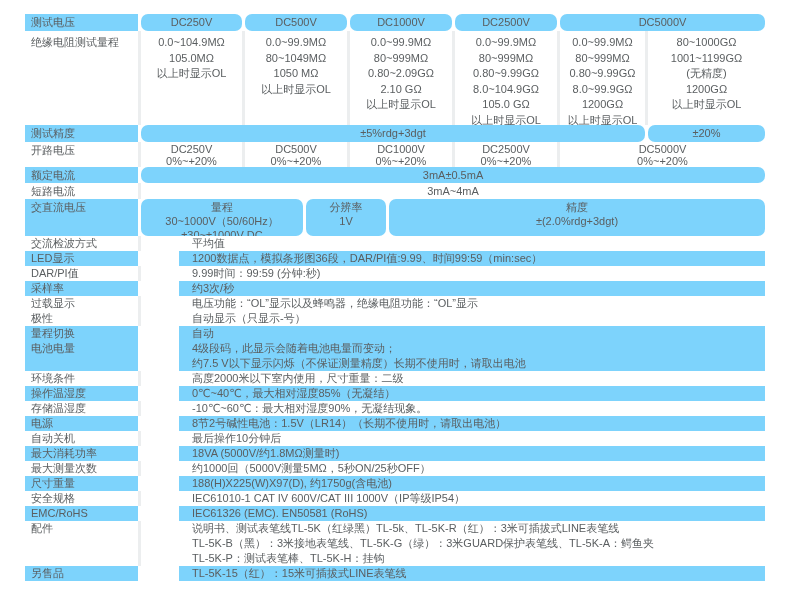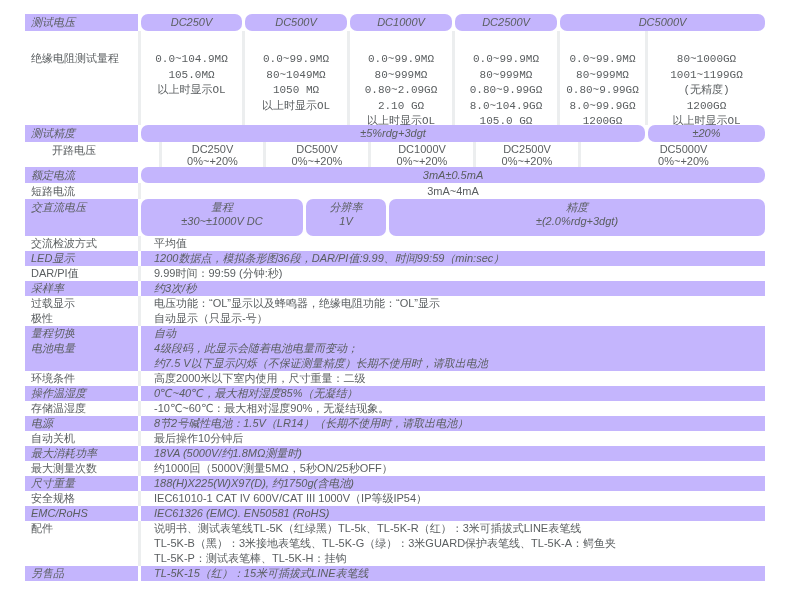--- a/index.html
+++ b/index.html
@@ -10,42 +10,42 @@
   .c{box-sizing:border-box;}
   .lbl{width:113px;flex:none;padding-left:6px;}
   .gut{width:3px;flex:none;}
   .dat{width:624px;flex:none;display:flex;}
   .w101{width:101px;flex:none;} .w102{width:102px;flex:none;}
   .w205{width:205px;flex:none;} .w85{width:85px;flex:none;}
   .w117{width:117px;flex:none;} .w504{width:504px;flex:none;}
   .w162{width:162px;flex:none;} .w80{width:80px;flex:none;}
   .w376{width:376px;flex:none;} .grow{flex:1;}
   .ctr{text-align:center;border-radius:7px;}
-  .gray .c{background:#c4b5fd;font-style:italic;}
+  .gray .c{background:#7dd3fc;}
   .white .c{background:#ffffff;}
   .gray .gut{background:transparent;}
   .white .gut{background:#eceeef;}
   .dat5{width:205px;flex:none;display:flex;}
   .hr17{height:17px;line-height:17px;}
   .hr16{height:16px;line-height:16px;}
   .r2{height:94px;}
-  .r2 .c{padding-top:21px;font-family:Liberation Mono, monospace;}
+  .r2 .c{padding-top:4px;}
   .r2 .ln{line-height:15.5px;}
   .r2 .lbl{line-height:15px;}
-  .r4{height:25px;margin-left:21px;}
+  .r4{height:25px;}
   .r4 .c{padding-top:1px;}
   .r4 .ln{line-height:12px;}
   .r4 .lbl{line-height:14px;}
   .r7{height:37px;}
   .r7 .c{padding-top:1px;}
   .r7 .ln{line-height:14px;}
   .r7 .lbl{line-height:15px;}
   .sim .ln{line-height:15px;}
   .sim .lbl{line-height:15px;}
-  .sim .val{padding-left:13px;}
+  .sim .val{padding-left:13px;margin-left:38px;}
 </style>
 </head>
 <body>
 
 <div class="page">
   <div class="tbl">
 
     <div class="row gray hr17">
       <div class="c lbl">测试电压</div>
       <div class="gut"></div>
@@ -173,20 +173,21 @@
         <div class="c grow ctr">3mA~4mA</div>
       </div>
     </div>
 
     <div class="row gray r7">
       <div class="c lbl">交直流电压</div>
       <div class="gut"></div>
       <div class="dat">
         <div class="c w162 ctr">
           <div class="ln">量程</div>
+          <div class="ln">30~1000V（50/60Hz）</div>
           <div class="ln">±30~±1000V DC</div>
         </div>
         <div class="gut"></div>
         <div class="c w80 ctr">
           <div class="ln">分辨率</div>
           <div class="ln">1V</div>
         </div>
         <div class="gut"></div>
         <div class="c w376 ctr">
           <div class="ln">精度</div>

